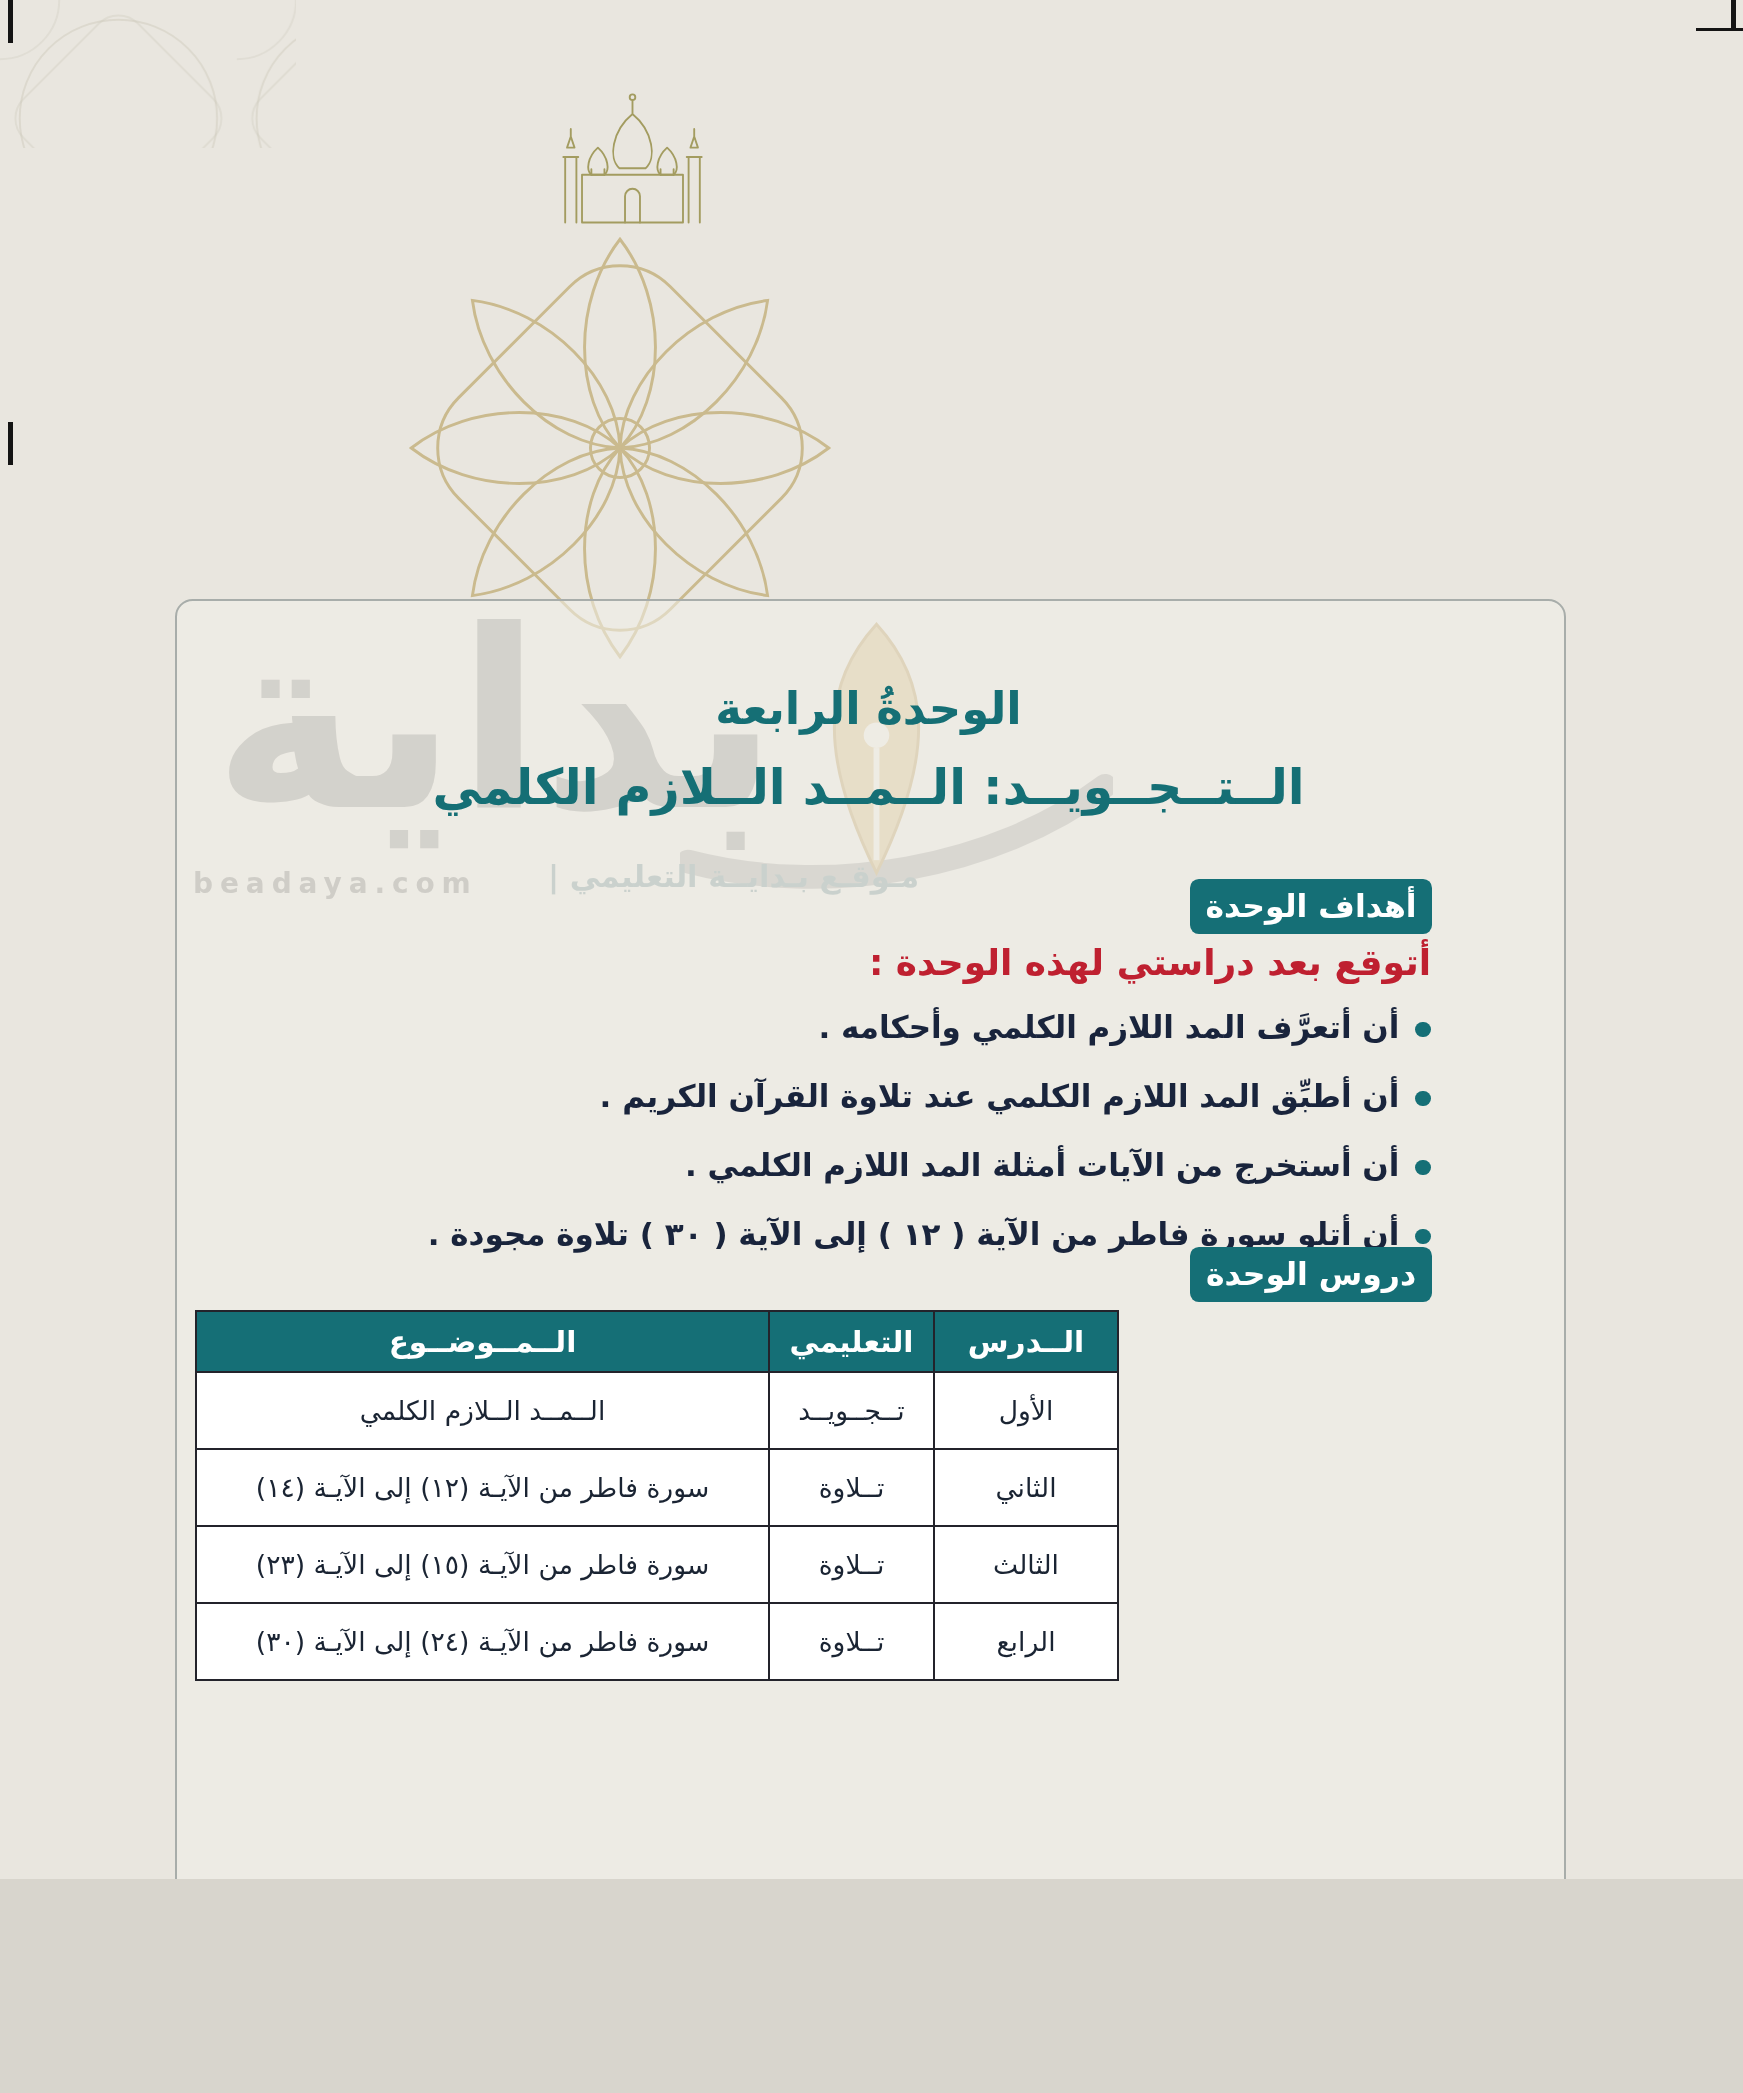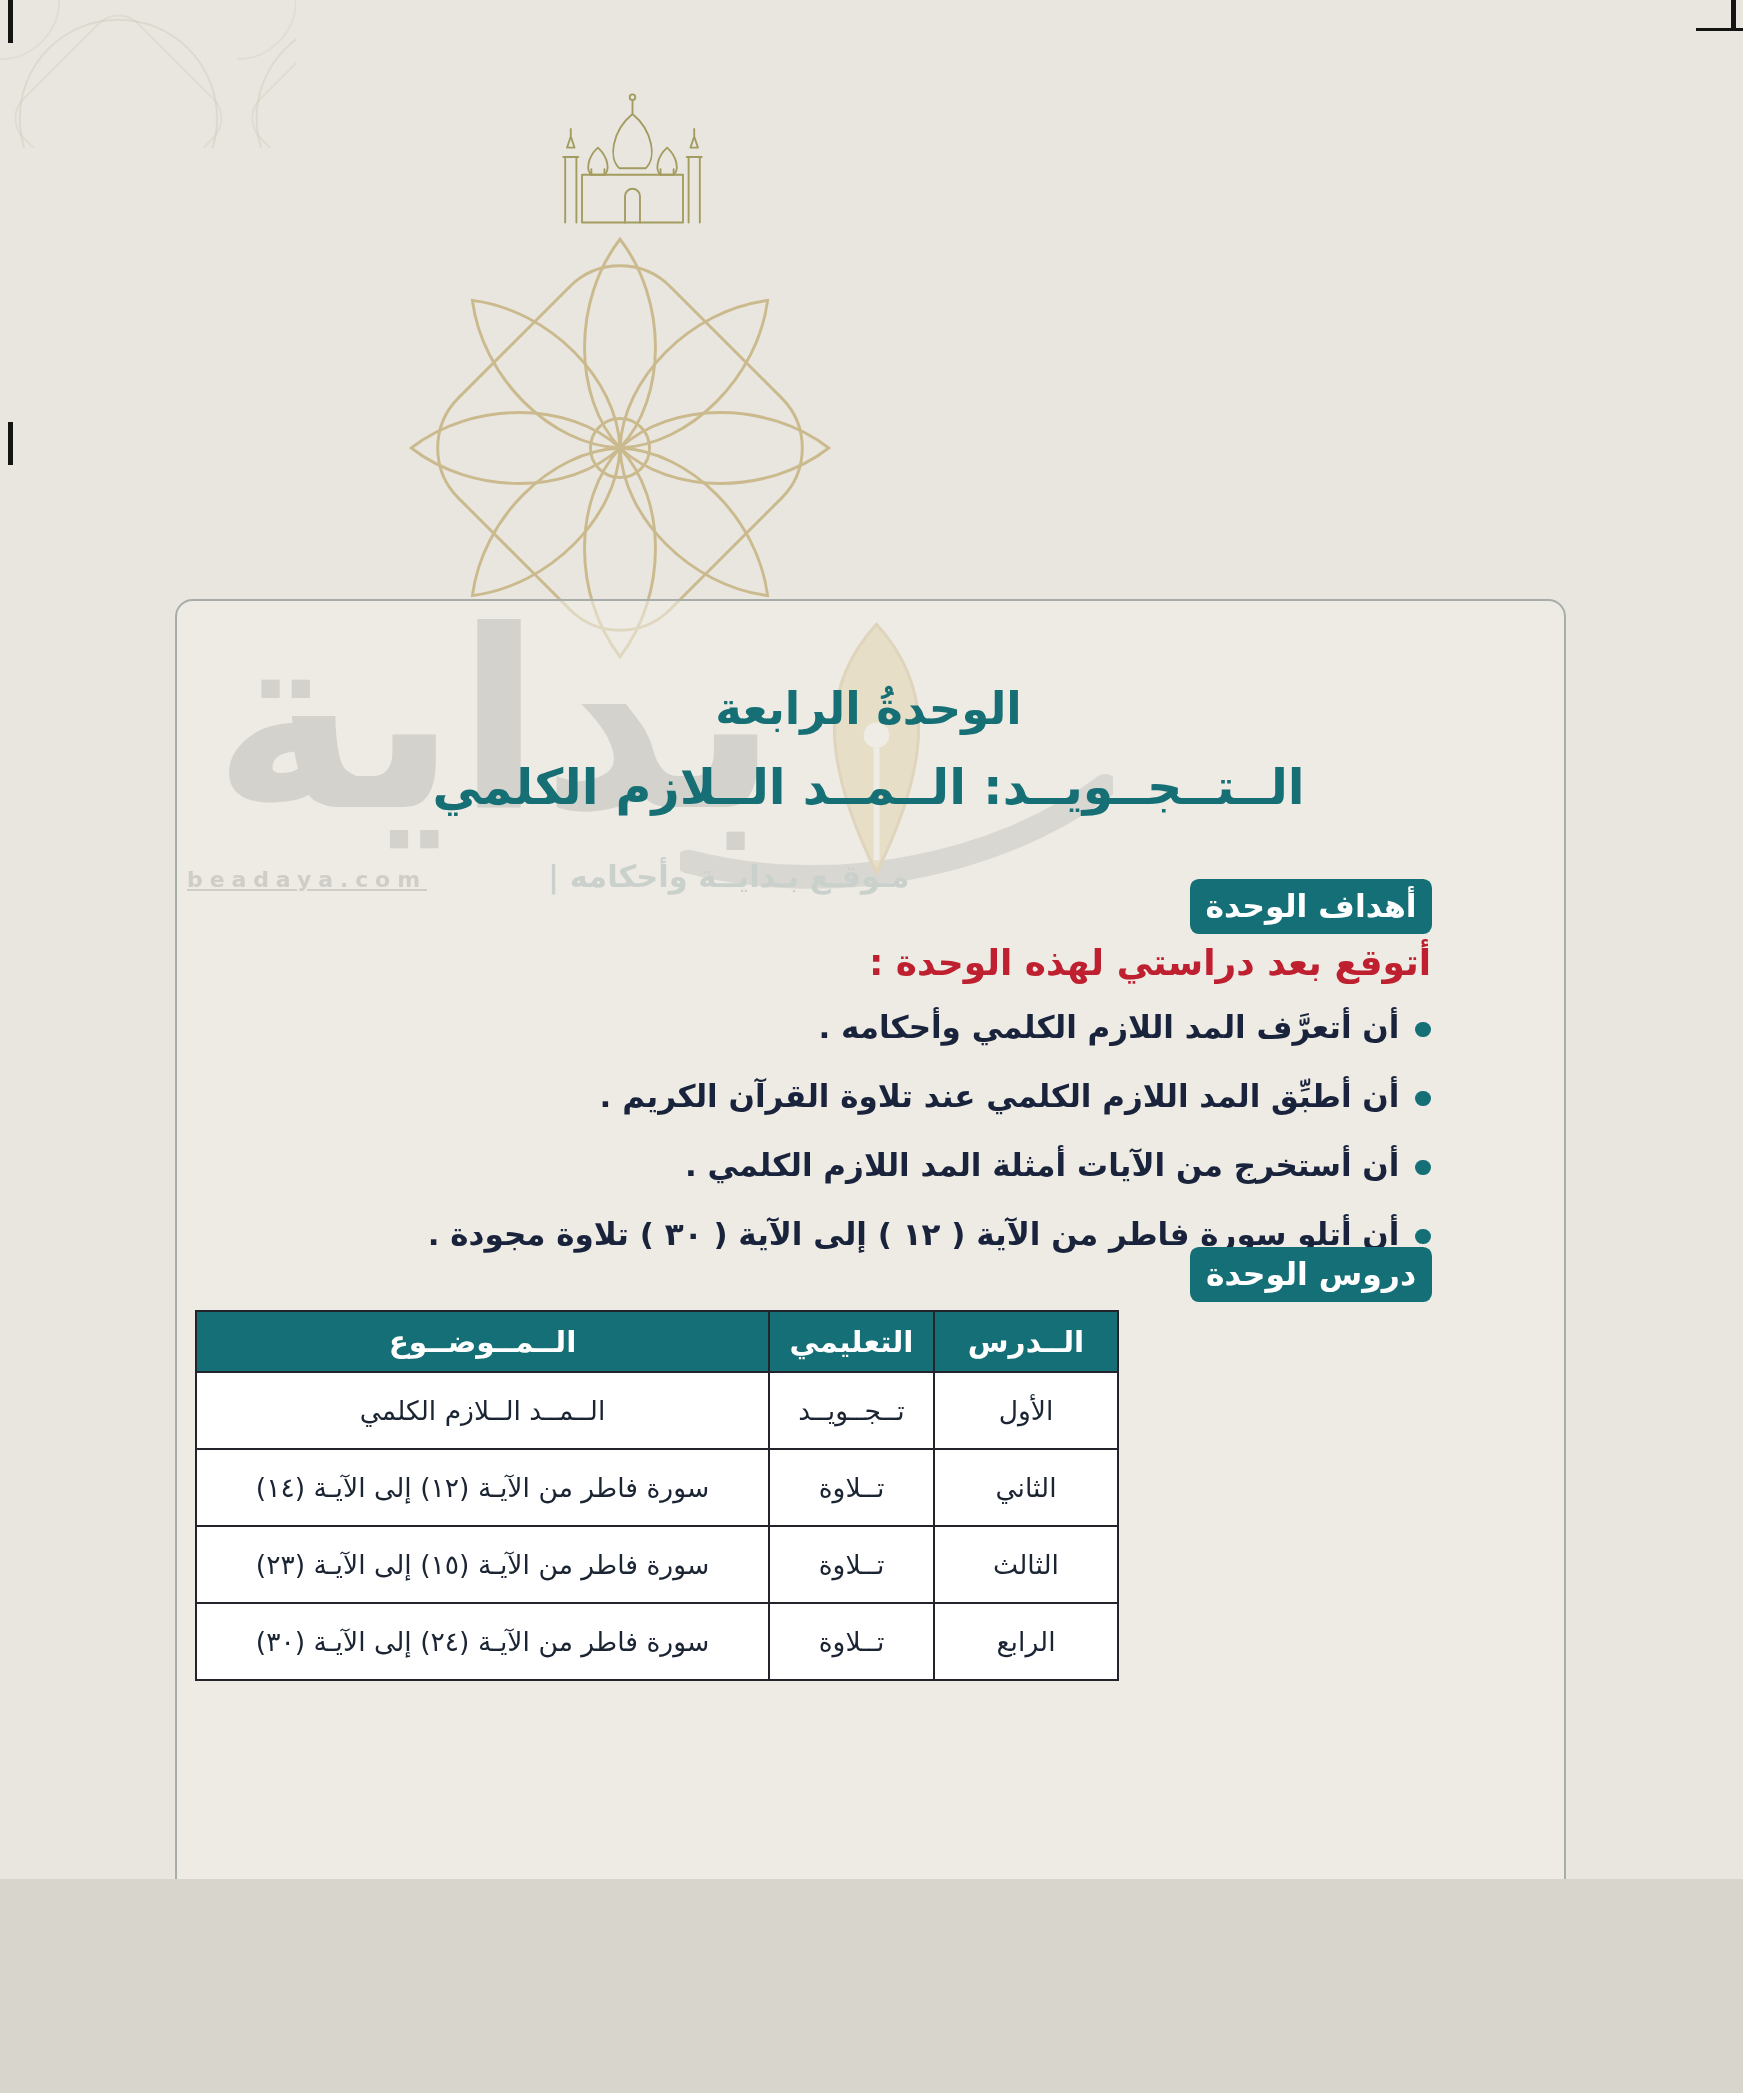--- a/index.html
+++ b/index.html
@@ -13,22 +13,22 @@
   .crop{position:absolute;background:#141414;z-index:6;}
   
   .deco{position:absolute;z-index:1;}
   
   .wm-brand{
     position:absolute;left:167px;top:591px;width:611px;z-index:1;
     font-size:248px;line-height:1.05;font-weight:800;color:#a3a29e;opacity:.8;
     direction:rtl;letter-spacing:-3.9px;
   }
   .wm-domain{
-    position:absolute;left:187px;top:867px;z-index:2;
-    font-size:22px;letter-spacing:6.9px;color:#a6a5a1;font-weight:600;text-decoration:underline;
+    position:absolute;left:193px;top:867px;z-index:2;
+    font-size:28px;letter-spacing:6.9px;color:#a6a5a1;font-weight:600;
   }
   .wm-site{
     position:absolute;left:548px;top:859px;z-index:2;
     font-size:30.5px;color:#9caeae;font-weight:600;direction:rtl;
   }
   
   .content-box{
     position:absolute;left:175px;top:599px;width:1387px;height:1417px;z-index:2;
     border:2px solid #a8adaa;border-radius:17.7px;background:rgba(240,238,232,.55);
   }
@@ -153,21 +153,21 @@
     <path d="M8,95 C150,132 320,102 432,18" stroke="#b4b3af" stroke-width="24" fill="none" stroke-linecap="round" opacity="0.85"></path>
   </svg>
 
   <svg class="deco" style="left:788px;top:619px;" width="177" height="266" viewBox="0 0 180 270">
     <path d="M90,5 C142,62 152,132 90,258 C28,132 38,62 90,5 Z" fill="#dcc9a2" stroke="#c9b488" stroke-width="3"></path>
     <circle cx="90" cy="118" r="13" fill="#ece9e0"></circle>
     <path d="M90,131 V245" stroke="#ece9e0" stroke-width="6"></path>
   </svg>
 
   <div class="wm-domain">beadaya.com</div>
-  <div class="wm-site">مـوقـع بـدايــة وأحكامه |</div>
+  <div class="wm-site">مـوقـع بـدايــة التعليمي |</div>
 
   <div class="content-box"></div>
 
   <div class="title title-1">الوحدةُ الرابعة</div>
   <div class="title title-2">الــتــجــويــد: الــمــد الــلازم الكلمي</div>
 
   <div class="badge badge-goals">أهداف الوحدة</div>
   <div class="intro-line">أتوقع بعد دراستي لهذه الوحدة :</div>
   <ul class="objectives">
     <li>أن أتعرَّف المد اللازم الكلمي وأحكامه .</li>

